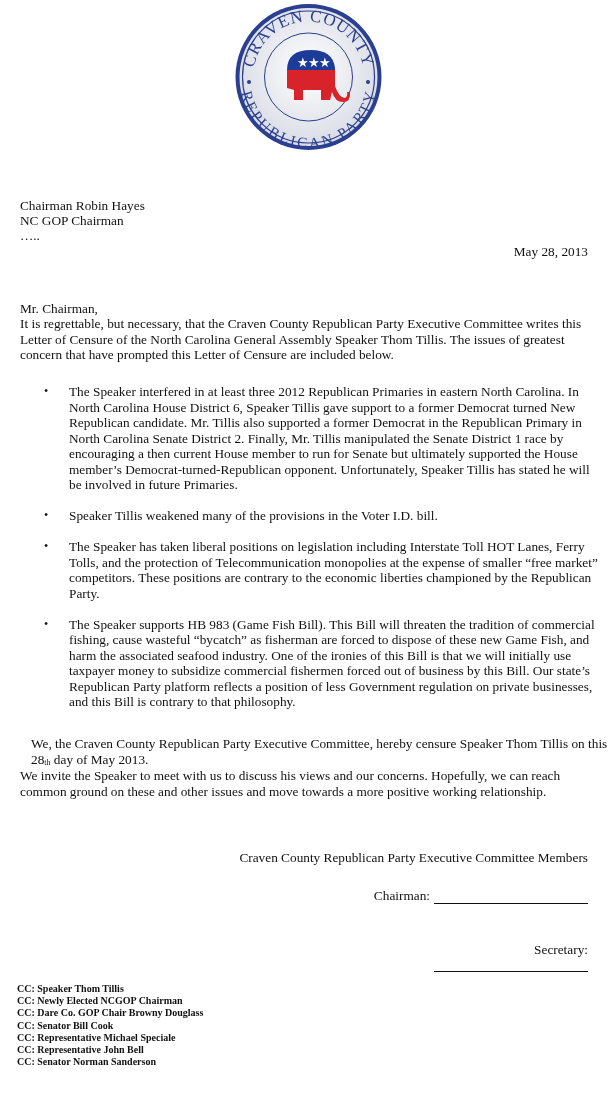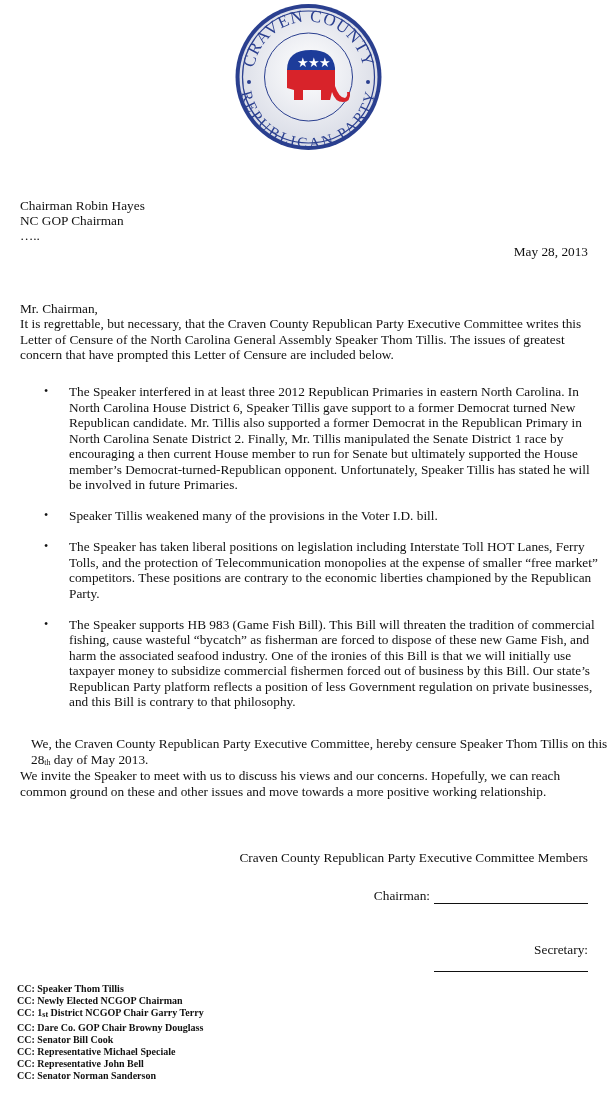--- a/index.html
+++ b/index.html
@@ -106,19 +106,18 @@
 </div>
 
 <div class="abs sig" id="sec-sig">
   <span>Secretary:</span>
   <span class="line"></span>
 </div>
 
 <div class="abs" id="cc">
   <div><span>CC: Speaker Thom Tillis</span></div>
   <div><span>CC: Newly Elected NCGOP Chairman</span></div>
-  <div><span>CC: 1</span><sub class="ord">st</sub><span> District NCGOP Chair Garry Terry</span></div>
   <div><span>CC: Dare Co. GOP Chair Browny Douglass</span></div>
   <div><span>CC: Senator Bill Cook</span></div>
   <div><span>CC: Representative Michael Speciale</span></div>
   <div><span>CC: Representative John Bell</span></div>
   <div><span>CC: Senator Norman Sanderson</span></div>
 </div>
 
 </body></html>

